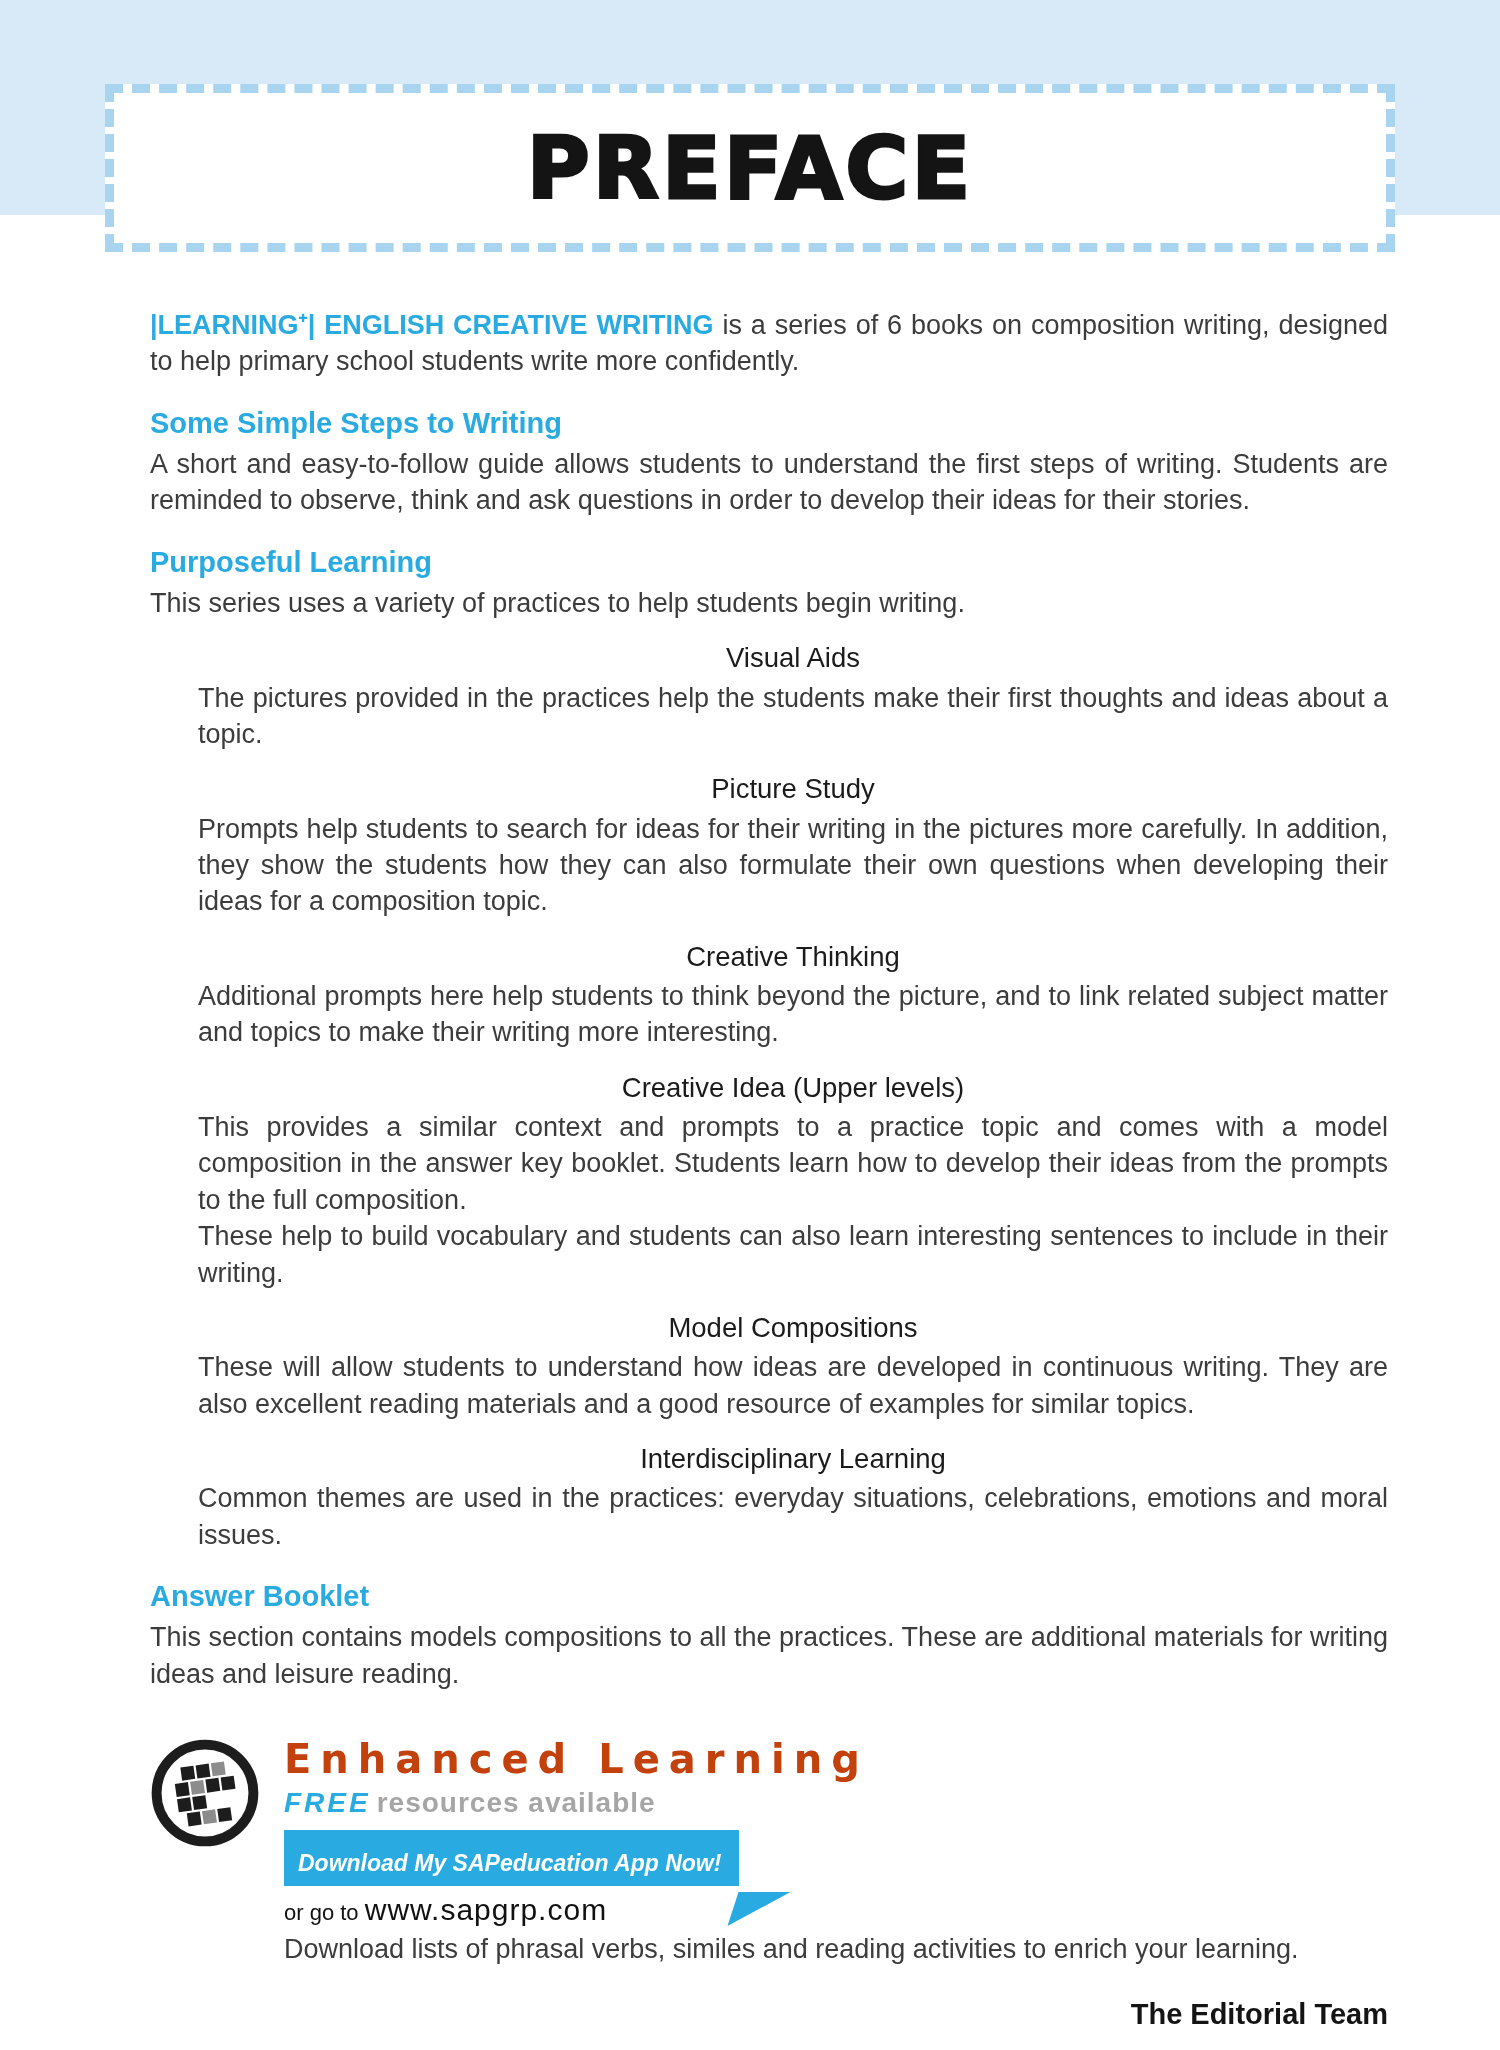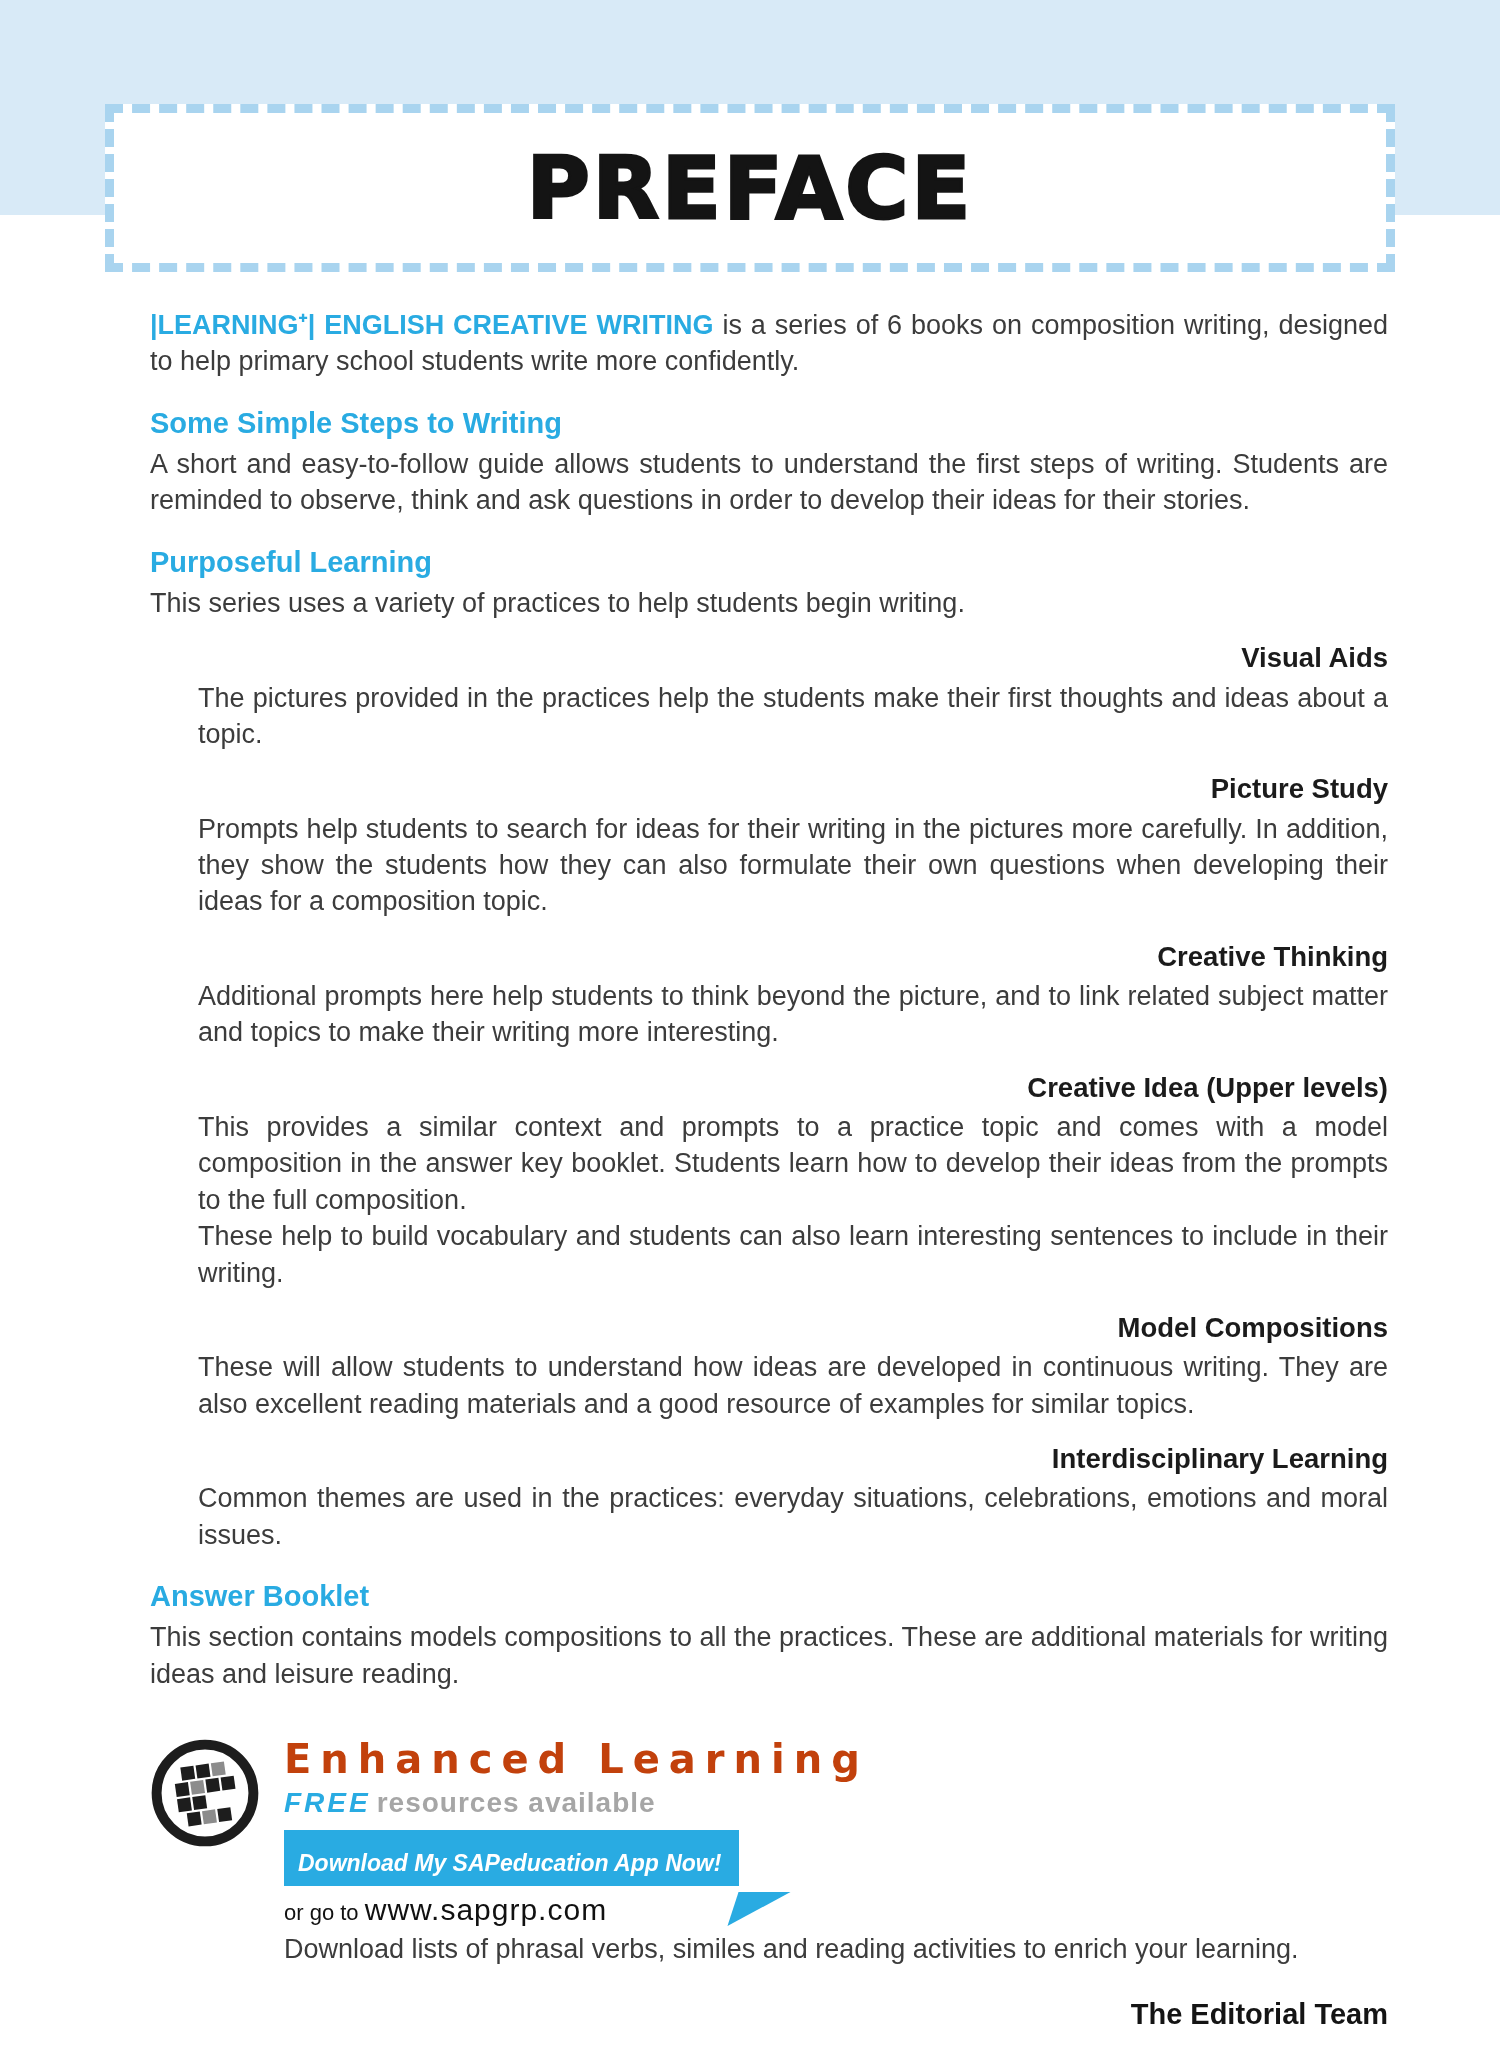--- a/index.html
+++ b/index.html
@@ -16,21 +16,21 @@
   .top-band{
     position:relative;
     width:100%;
     height:215px;
     background:#d8eaf7;
   }
   .title-box{
     position:absolute;
     left:105px;
     right:105px;
-    top:104px;
+    top:84px;
     height:168px;
     background:#ffffff;
     border:9px dashed #a9d4ef;
     display:flex;
     align-items:center;
     justify-content:center;
     box-sizing:border-box;
   }
   .title-box h1{
     margin:0;
@@ -55,24 +55,24 @@
     color:#29abe2;
     font-weight:bold;
     font-size:29px;
     margin:24px 0 3px;
     text-align:left;
   }
   .intro{margin-bottom:0;}
   .sub{margin-left:48px;}
   .sub h3{
     color:#1b1b1b;
-    font-weight:bold;
+    font-weight:normal;
     font-size:27.5px;
     margin:18px 0 3px;
-    text-align:right;
+    text-align:center;
   }
   
   .enhanced{
     display:flex;
     margin-top:46px;
     align-items:flex-start;
   }
   .logo{
     width:110px;
     height:110px;

